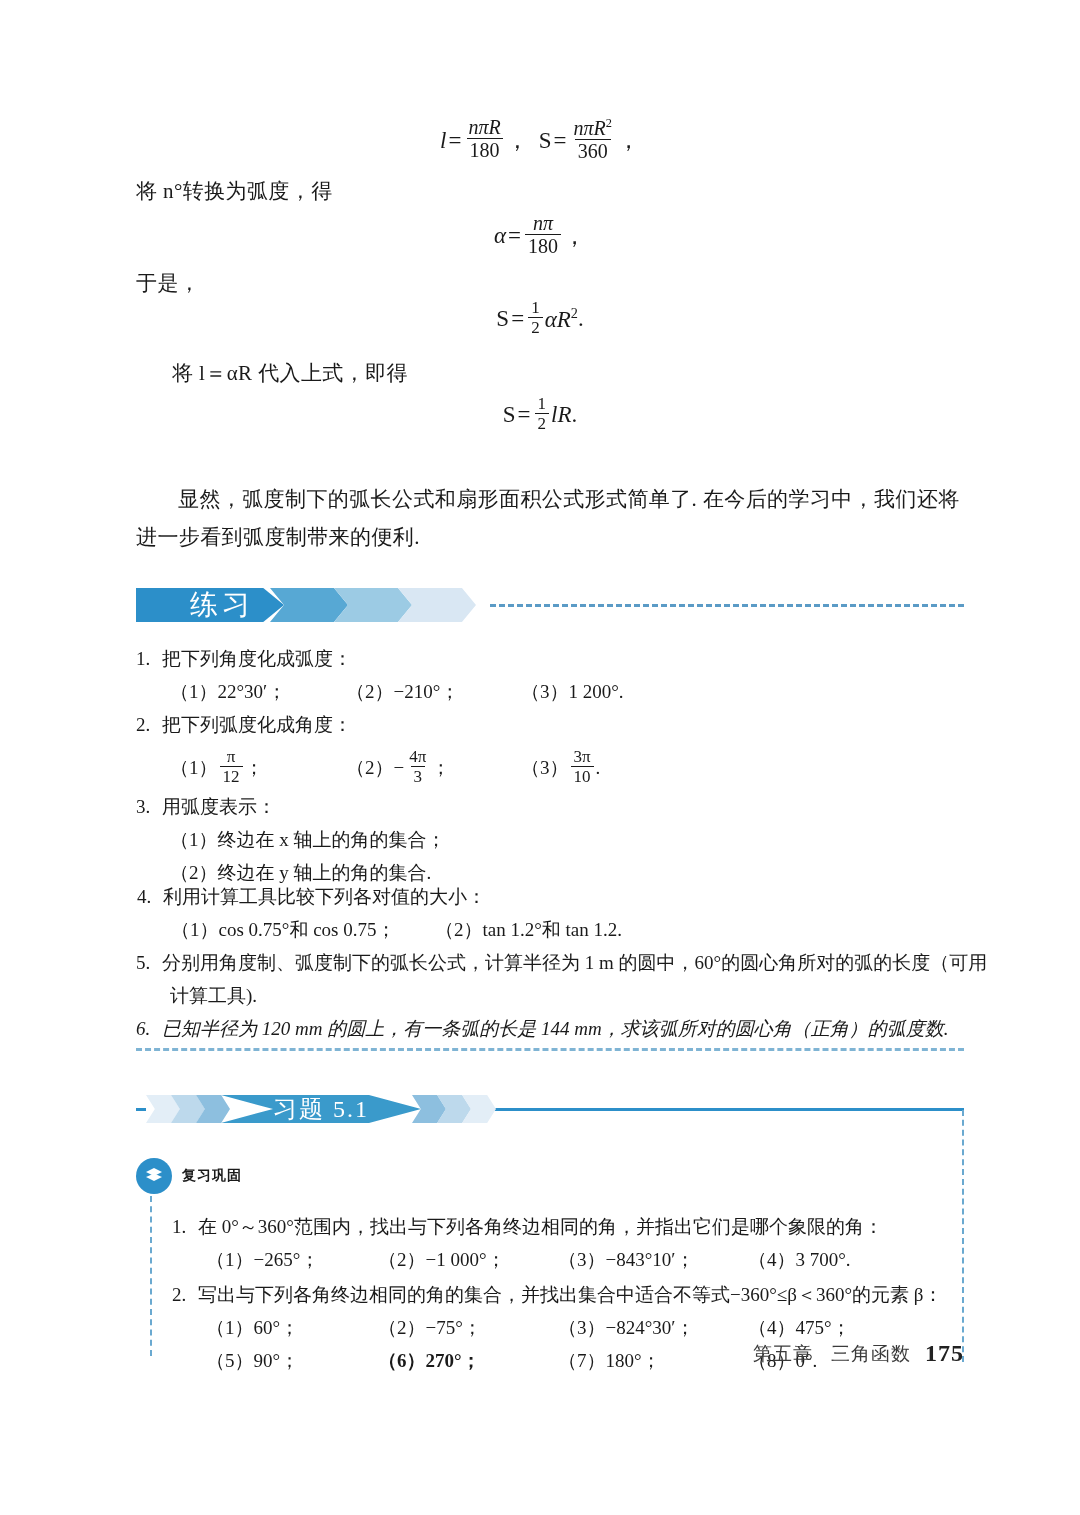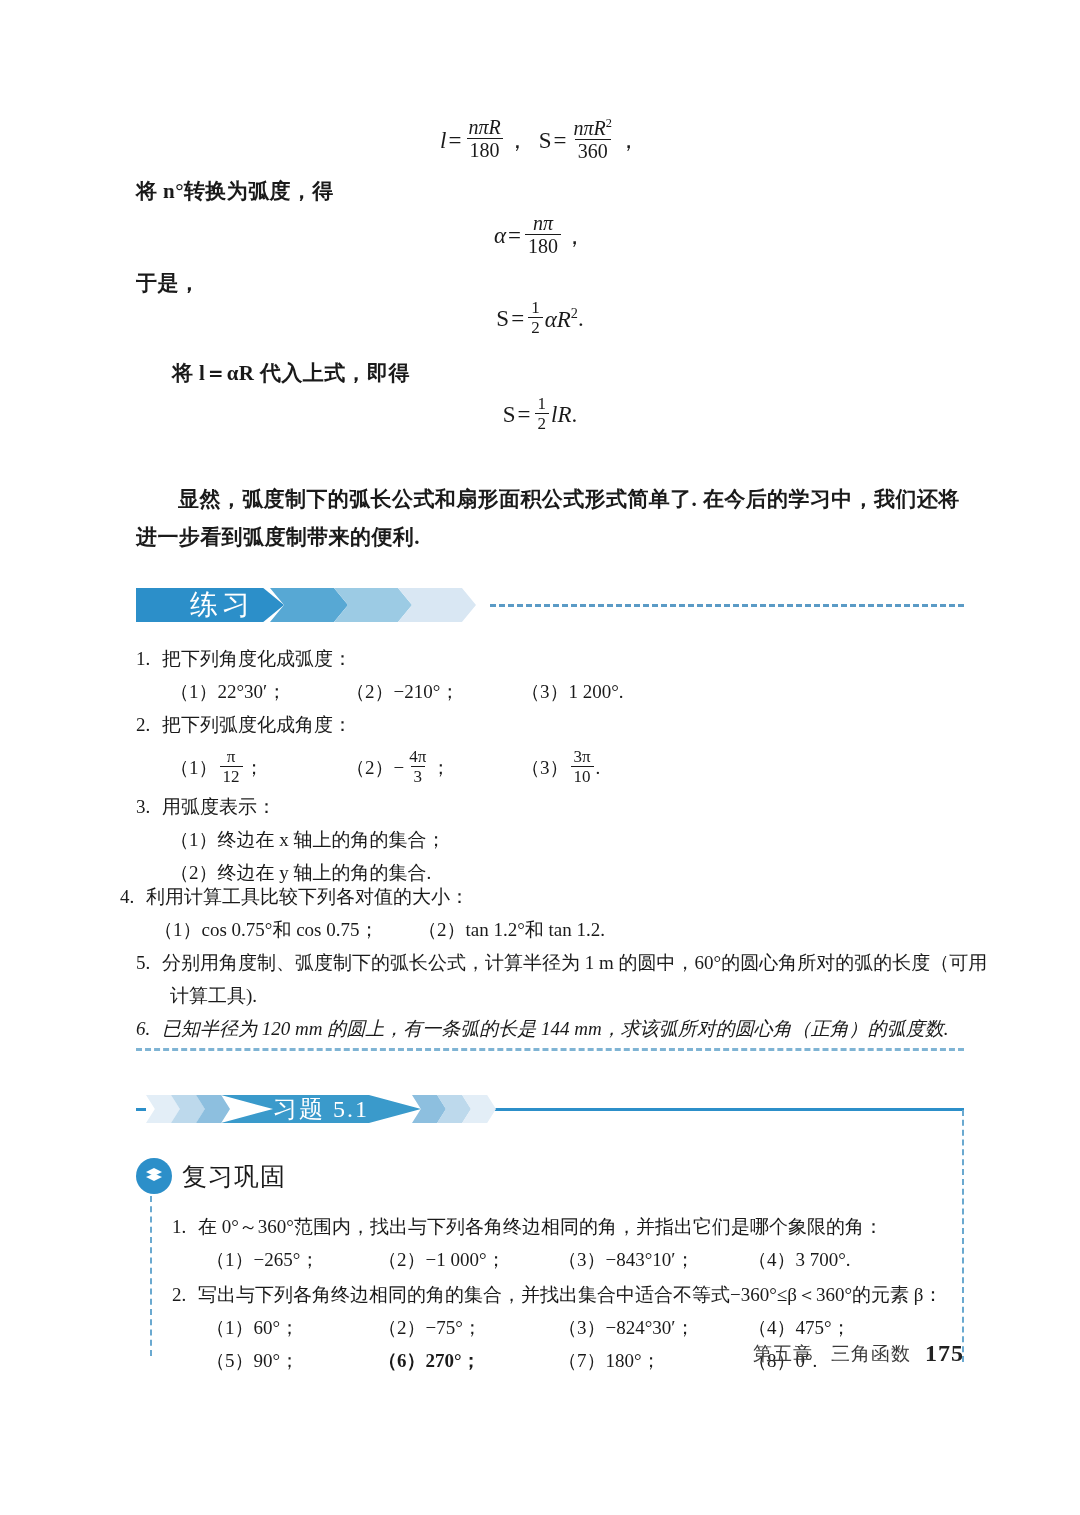--- a/index.html
+++ b/index.html
@@ -22,21 +22,21 @@
   .formula-row{display:flex;justify-content:center;align-items:center;font-size:23px;}
   .frac{display:inline-flex;flex-direction:column;align-items:center;vertical-align:middle;
         margin:0 2px;position:relative;top:-1px;}
   .frac .num{padding:0 3px;line-height:1.05;font-size:20px;}
   .frac .den{padding:0 3px;line-height:1.12;font-size:20px;border-top:1.2px solid #1a1a1a;}
   .frac.small .num,.frac.small .den{font-size:17px;}
   .eq{margin:0 2px;}
   sup.exp{font-size:0.62em;vertical-align:super;font-style:normal;}
 
   
-  .para{font-size:21px;line-height:38px;letter-spacing:.4px;font-weight:bold;}
+  .para{font-size:21px;line-height:38px;letter-spacing:.4px;}
 
   
   .practice-banner{position:absolute;left:136px;top:588px;width:828px;height:34px;}
   .chev-wrap{display:flex;align-items:stretch;height:34px;}
   .chev{height:34px;display:flex;align-items:center;justify-content:center;}
   .chev.lead{width:148px;background:#2c8fc9;color:#fff;
     clip-path:polygon(0 0,86% 0,100% 50%,86% 100%,0 100%);
     font-size:28px;letter-spacing:4px;padding-left:24px;box-sizing:border-box;}
   .chev.c2{width:78px;background:#57a8d4;margin-left:-14px;
     clip-path:polygon(0 0,82% 0,100% 50%,82% 100%,0 100%,18% 50%);}
@@ -69,21 +69,21 @@
     display:flex;align-items:center;justify-content:center;font-size:24px;letter-spacing:2px;}
   .xtc.c2{width:34px;background:#8dbfdf;margin-left:-9px;}
   .xtc.b2{width:34px;background:#bdd9ec;margin-left:-9px;}
   .xtc.a2{width:34px;background:#e3eef7;margin-left:-9px;}
   .xt-line-r{height:3px;background:#2c8fc9;flex:1;margin-left:-4px;}
 
   
   .rev-head{position:absolute;left:136px;top:1158px;display:flex;align-items:center;}
   .rev-icon{width:36px;height:36px;border-radius:50%;background:#2c8fc9;
             display:flex;align-items:center;justify-content:center;margin-right:10px;}
-  .rev-title{font-size:25px;font-weight:normal;letter-spacing:1px;}
+  .rev-title{font-size:14px;font-weight:bold;letter-spacing:1px;}
 
   
   .rail-l{position:absolute;left:150px;top:1196px;width:0;height:160px;
           border-left:2px dashed #6aa9d0;}
   .rail-r{position:absolute;left:962px;top:1110px;width:0;height:252px;
           border-left:2px dashed #6aa9d0;}
 
   
   .footer{position:absolute;right:116px;top:1340px;font-size:19px;
           color:#3a3a3a;letter-spacing:1px;display:flex;align-items:center;}
@@ -209,21 +209,21 @@
   </div>
 
   <div style="position:absolute;left:136px;top:790px;width:860px;">
     <div class="ex cn">
       <span class="idx">3.</span><span>用弧度表示：</span>
     </div>
     <div class="ex cn" style="padding-left:34px;">（1）终边在 x 轴上的角的集合；</div>
     <div class="ex cn" style="padding-left:34px;">（2）终边在 y 轴上的角的集合.</div>
   </div>
 
-  <div style="position:absolute;left:120px;top:880px;width:860px;">
+  <div style="position:absolute;left:137px;top:880px;width:860px;">
     <div class="ex cn">
       <span class="idx">4.</span><span>利用计算工具比较下列各对值的大小：</span>
     </div>
     <div class="ex sub-row">
       <div style="width:264px;">（1）cos 0.75°和 cos 0.75；</div>
       <div>（2）tan 1.2°和 tan 1.2.</div>
     </div>
   </div>
 
   <div style="position:absolute;left:136px;top:946px;width:862px;">

